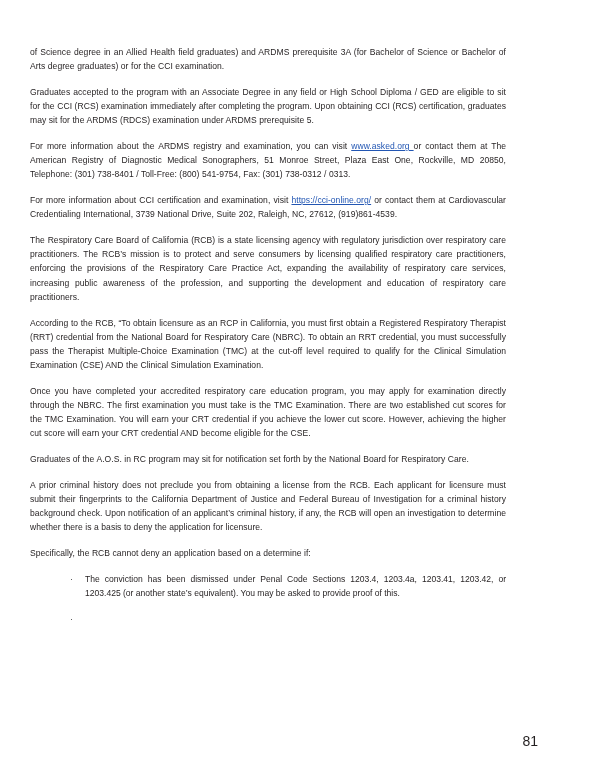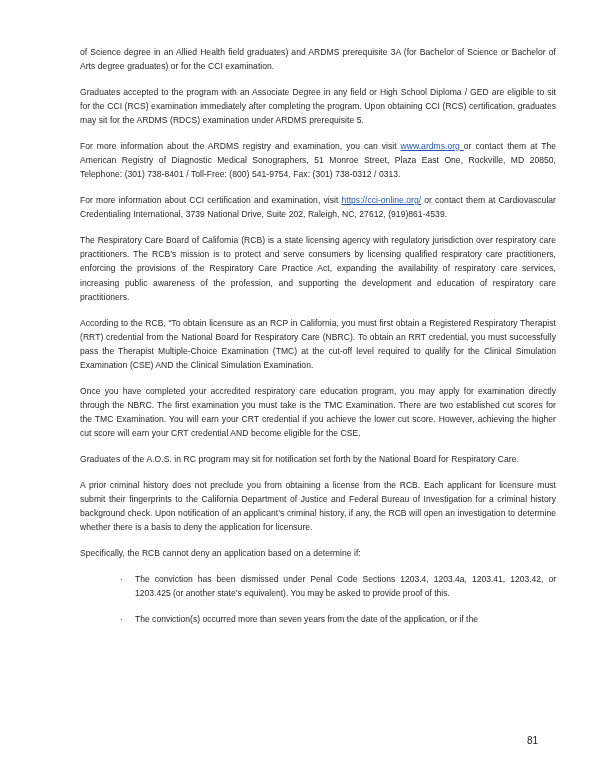--- a/index.html
+++ b/index.html
@@ -15,21 +15,21 @@
     position: relative;
     overflow: hidden;
   }
   .page {
     position: absolute;
     left: 0;
     top: 0;
     width: 600px;
     height: 771px;
     box-sizing: border-box;
-    padding: 45px 62px 0 80px;
+    padding: 45px 62px 0 30px;
   }
   .content {
     width: 476px;
   }
   p.para {
     margin: 0 0 11.5px 0;
     font-size: 8.55px;
     line-height: 14.2px;
     text-align: justify;
     text-justify: inter-word;
@@ -66,38 +66,38 @@
     left: 40px;
     top: 0;
     font-size: 8.55px;
     line-height: 14.2px;
     color: #3a3a3a;
   }
   .page-number {
     position: absolute;
     right: 62px;
     bottom: 24px;
-    font-size: 10px;
+    font-size: 14px;
     line-height: 12px;
     text-align: right;
     color: #231f20;
   }
 </style>
 </head>
 <body>
 
 <div class="page">
   <div class="content">
 
     <p class="para">of Science degree in an Allied Health field graduates) and ARDMS prerequisite 3A (for Bachelor of Science or Bachelor of Arts degree graduates) or for the CCI examination.</p>
 
     <p class="para">Graduates accepted to the program with an Associate Degree in any field or High School Diploma / GED are eligible to sit for the CCI (RCS) examination immediately after completing the program. Upon obtaining CCI (RCS) certification, graduates may sit for the ARDMS (RDCS) examination under ARDMS prerequisite 5.</p>
 
     <p class="para">
-      <span>For more information about the ARDMS registry and examination, you can visit </span><a class="link" href="#">www.ardms.org </a><span>or contact them at The American Registry of Diagnostic Medical Sonographers, 51 Monroe Street, Plaza East One, Rockville, MD 20850, Telephone: (301) 738-8401 / Toll-Free: (800) 541-9754, Fax: (301) 738-0312 / 0313.</span>
+      <span>For more information about the ARDMS registry and examination, you can visit </span><a class="link" href="#">www.asked.org </a><span>or contact them at The American Registry of Diagnostic Medical Sonographers, 51 Monroe Street, Plaza East One, Rockville, MD 20850, Telephone: (301) 738-8401 / Toll-Free: (800) 541-9754, Fax: (301) 738-0312 / 0313.</span>
     </p>
 
     <p class="para">
       <span>For more information about CCI certification and examination, visit </span><a class="link" href="#">https://cci-online.org/</a><span> or contact them at Cardiovascular Credentialing International, 3739 National Drive, Suite 202, Raleigh, NC, 27612, (919)861-4539.</span>
     </p>
 
 
     <p class="para">The Respiratory Care Board of California (RCB) is a state licensing agency with regulatory jurisdiction over respiratory care practitioners. The RCB’s mission is to protect and serve consumers by licensing qualified respiratory care practitioners, enforcing the provisions of the Respiratory Care Practice Act, expanding the availability of respiratory care services, increasing public awareness of the profession, and supporting the development and education of respiratory care practitioners.</p>
 
     <p class="para">According to the RCB, “To obtain licensure as an RCP in California, you must first obtain a Registered Respiratory Therapist (RRT) credential from the National Board for Respiratory Care (NBRC). To obtain an RRT credential, you must successfully pass the Therapist Multiple-Choice Examination (TMC) at the cut-off level required to qualify for the Clinical Simulation Examination (CSE) AND the Clinical Simulation Examination.</p>
@@ -112,20 +112,19 @@
 
     <p class="para">Specifically, the RCB cannot deny an application based on a determine if:</p>
 
     <ul class="bullets">
       <li>
         <span class="bullet-dot">·</span>
         <span>The conviction has been dismissed under Penal Code Sections 1203.4, 1203.4a, 1203.41, 1203.42, or 1203.425 (or another state’s equivalent). You may be asked to provide proof of this.</span>
       </li>
       <li>
         <span class="bullet-dot">·</span>
-        <span>The conviction(s) occurred more than seven years from the date of the application, or if the</span>
       </li>
     </ul>
 
   </div>
 
   <div class="page-number">81</div>
 </div>
 
 </body></html>

